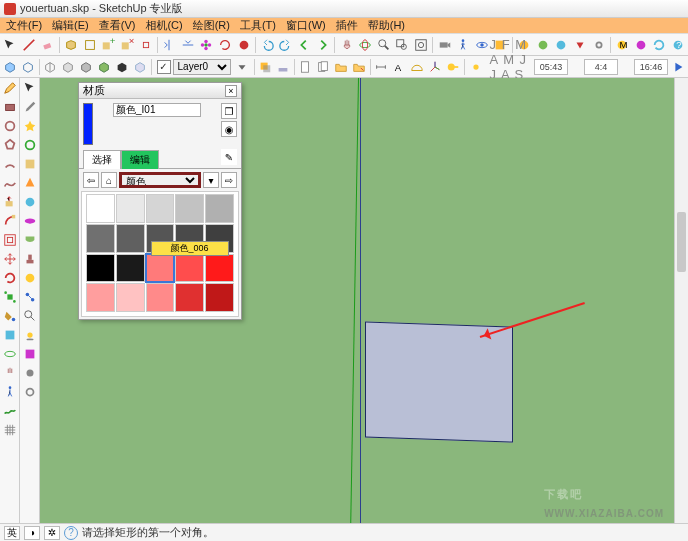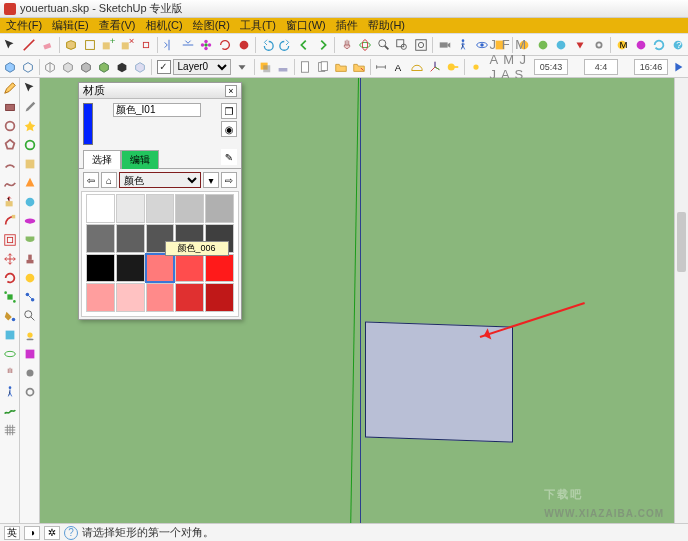--- a/index.html
+++ b/index.html
@@ -1,20 +1,20 @@
 <!DOCTYPE html>
 <html><head>
 <meta charset="utf-8">
 <style>
 *{box-sizing:border-box;margin:0;padding:0;font-family:"Microsoft YaHei",SimSun,Arial,sans-serif;font-size:11px}
 body{width:688px;height:541px;background:#fff;position:relative;overflow:hidden}
 .titlebar{height:18px;background:linear-gradient(#fefefe,#e8e8e8);display:flex;align-items:center;padding:0 4px;border-bottom:1px solid #ccc}
 .titlebar .ico{width:12px;height:12px;background:#d0392e;border-radius:2px;margin-right:4px}
 .titlebar .t{color:#333}
-.menubar{height:16px;background:#eab308;display:flex;align-items:center;padding:0 2px;gap:2px;border-bottom:1px solid #ddd}
+.menubar{height:16px;background:#fdba74;display:flex;align-items:center;padding:0 2px;gap:2px;border-bottom:1px solid #ddd}
 .menubar span{padding:0 4px;color:#222;cursor:default}
 .toolbar{height:22px;background:#f7f7f7;border-bottom:1px solid #ccc;display:flex;align-items:center;padding:0 2px;gap:2px}
 .toolbar2{height:22px;background:#f7f7f7;border-bottom:1px solid #ccc;display:flex;align-items:center;padding:0 2px;gap:2px}
 .tbtn{width:18px;height:18px;display:flex;align-items:center;justify-content:center;border:1px solid transparent;border-radius:2px}
 .tbtn svg{width:14px;height:14px}
 .sep{width:1px;height:16px;background:#ccc;margin:0 1px}
 .layerfield{display:flex;align-items:center;gap:2px;margin-left:2px}
 .layerfield .chk{width:14px;height:14px;border:1px solid #888;background:#fff;display:flex;align-items:center;justify-content:center;color:#333;font-size:10px}
 .layerfield select{height:16px;font-size:10px;width:58px;border:1px solid #a8a8a8}
 .time-readout{display:flex;gap:16px;margin-left:auto}
@@ -41,25 +41,25 @@
 .panel .swatch{width:42px;height:42px;background:#0022ff;border:1px solid #777}
 .panel .info{flex:1;display:flex;flex-direction:column;gap:2px}
 .panel .info input{height:14px;font-size:10px;border:1px solid #aaa;padding:0 2px;width:88px}
 .panel .side{display:flex;flex-direction:column;gap:2px}
 .panel .sbtn{width:16px;height:16px;border:1px solid #aaa;background:#fff;display:flex;align-items:center;justify-content:center;font-size:10px}
 .panel .tabs{display:flex;border-bottom:1px solid #aaa;padding:0 4px;gap:0}
 .panel .tab{padding:2px 8px;border:1px solid #aaa;border-bottom:none;background:#fff;font-size:10px;position:relative;top:1px}
 .panel .tab.inactive{background:#22c55e}
 .panel .nav{display:flex;align-items:center;gap:2px;padding:3px 4px}
 .panel .nav .nb{width:16px;height:16px;border:1px solid #aaa;background:#fff;display:flex;align-items:center;justify-content:center;font-size:10px}
-.panel .nav select{flex:1;height:16px;font-size:10px;border:1px solid #7f1d1d}
+.panel .nav select{flex:1;height:16px;font-size:10px;border:3px solid #7f1d1d}
 .panel .grid{display:grid;grid-template-columns:repeat(5,1fr);gap:1px;padding:2px 4px 4px 4px;background:#fff;margin:0 2px 2px 2px;border:1px solid #ccc}
 .panel .cell{aspect-ratio:1;border:1px solid #ccc;position:relative}
 .panel .cell.sel{outline:2px solid #3a76d6;outline-offset:-1px}
-.panel .cell .tip{position:absolute;top:-14px;left:18px;background:#fef9c3;border:1px solid #888;padding:0 12px;font-size:9px;white-space:nowrap;z-index:5}
+.panel .cell .tip{position:absolute;top:-14px;left:4px;background:#fde047;border:1px solid #888;padding:0 19px;font-size:9px;white-space:nowrap;z-index:5}
 .panel .gridwrap{position:relative}
 
 .status{position:absolute;left:0;right:0;bottom:0;height:18px;background:#f4f4f4;border-top:1px solid #ccc;display:flex;align-items:center;gap:4px;padding:0 4px}
 .status .sb{width:16px;height:14px;border:1px solid #bbb;background:#fff;display:flex;align-items:center;justify-content:center;font-size:10px}
 .status .qm{width:14px;height:14px;border:1px solid #5b9bd5;border-radius:50%;color:#5b9bd5;display:flex;align-items:center;justify-content:center;font-size:10px}
 .status .msg{color:#333}
 .watermark{position:absolute;right:24px;bottom:22px;font-size:42px;color:rgba(255,255,255,.35);font-weight:bold;letter-spacing:2px;pointer-events:none}
 .watermark small{display:block;font-size:10px;color:rgba(120,120,120,.5);text-align:right;letter-spacing:1px}
 </style>
 </head>

